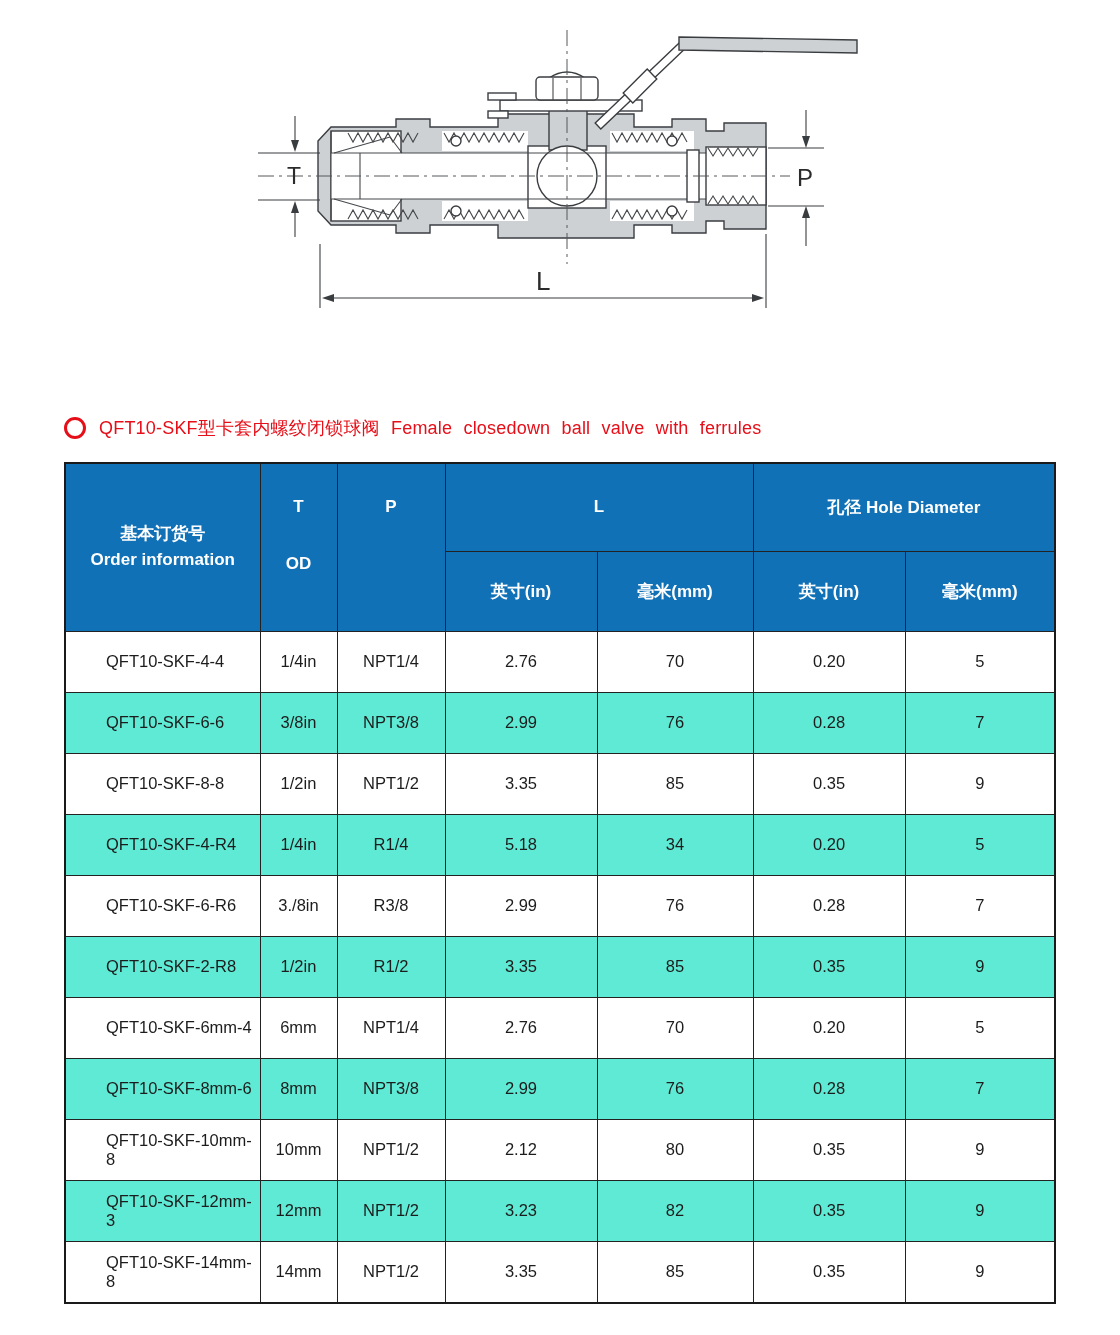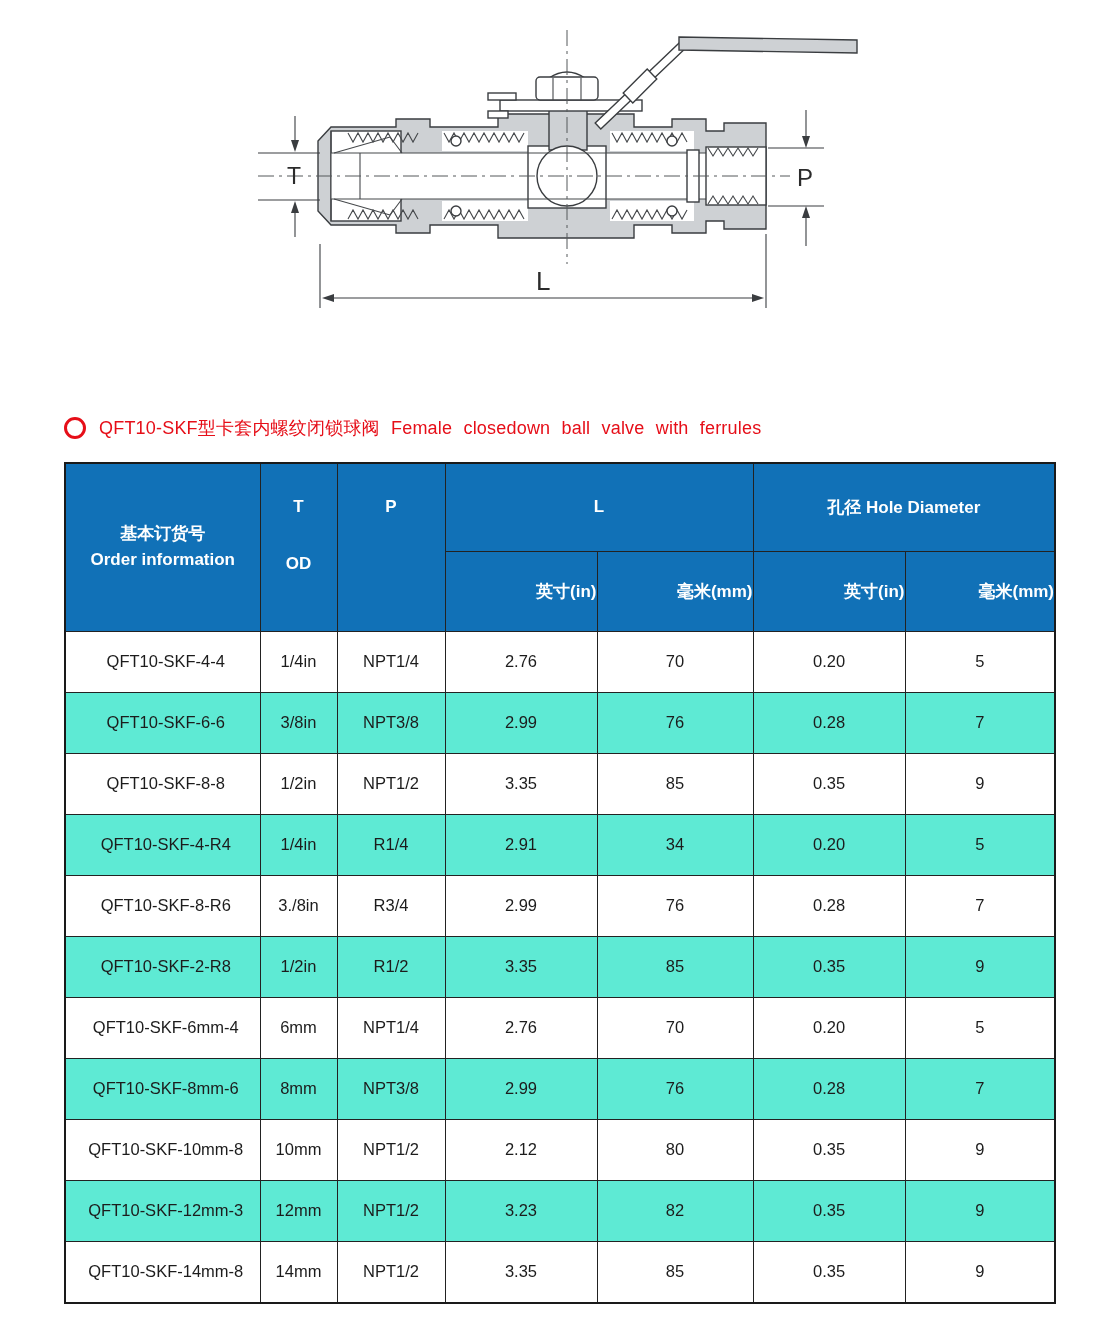--- a/index.html
+++ b/index.html
@@ -17,28 +17,28 @@
   
   .title-row{position:absolute;left:64px;top:416px;display:flex;align-items:center;gap:13px;color:#e60e18;}
   .title-ring{width:16px;height:16px;border:3px solid #e60e18;border-radius:50%;flex:0 0 auto;}
   .title-text{font-size:18px;font-weight:normal;word-spacing:6px;letter-spacing:.2px;white-space:nowrap;}
   
   table.spec{position:absolute;left:64px;top:462px;width:990px;border-collapse:collapse;table-layout:fixed;}
   table.spec th,table.spec td{border:1.6px solid #222;padding:0;}
   table.spec{border:2.5px solid #1a1a1a;}
   thead th{background:#1171b7;color:#ffffff;font-weight:bold;font-size:17px;}
   tr.hrow1{height:88px;}
-  tr.hrow2{height:80px;text-align:right;}
+  tr.hrow2{height:80px;}
   .th-order{line-height:1.55;}
   .th-tod{vertical-align:top;}
   .th-tod .stack{display:flex;flex-direction:column;align-items:center;padding-top:33px;gap:37px;}
   .th-p{vertical-align:top;}
   .th-p .ptop{padding-top:33px;text-align:center;}
   tbody td{height:60px;font-size:16.5px;color:#1c1c1c;text-align:center;background:#ffffff;}
-  tbody td.model{text-align:center;padding-left:6px;}
+  tbody td.model{text-align:left;padding-left:40px;}
   tbody tr.alt td{background:#5eead4;}
 </style>
 </head>
 <body>
 
 <div class="page">
 
   <svg class="drawing" width="1120" height="410" viewBox="0 0 1120 410">
 
     <path class="metal" d="
@@ -200,29 +200,29 @@
       <td>NPT1/2</td>
       <td>3.35</td>
       <td>85</td>
       <td>0.35</td>
       <td>9</td>
     </tr>
         <tr class="alt">
       <td class="model">QFT10-SKF-4-R4</td>
       <td>1/4in</td>
       <td>R1/4</td>
-      <td>2.91</td>
+      <td>5.18</td>
       <td>34</td>
       <td>0.20</td>
       <td>5</td>
     </tr>
         <tr>
-      <td class="model">QFT10-SKF-8-R6</td>
+      <td class="model">QFT10-SKF-6-R6</td>
       <td>3./8in</td>
-      <td>R3/4</td>
+      <td>R3/8</td>
       <td>2.99</td>
       <td>76</td>
       <td>0.28</td>
       <td>7</td>
     </tr>
         <tr class="alt">
       <td class="model">QFT10-SKF-2-R8</td>
       <td>1/2in</td>
       <td>R1/2</td>
       <td>3.35</td>

